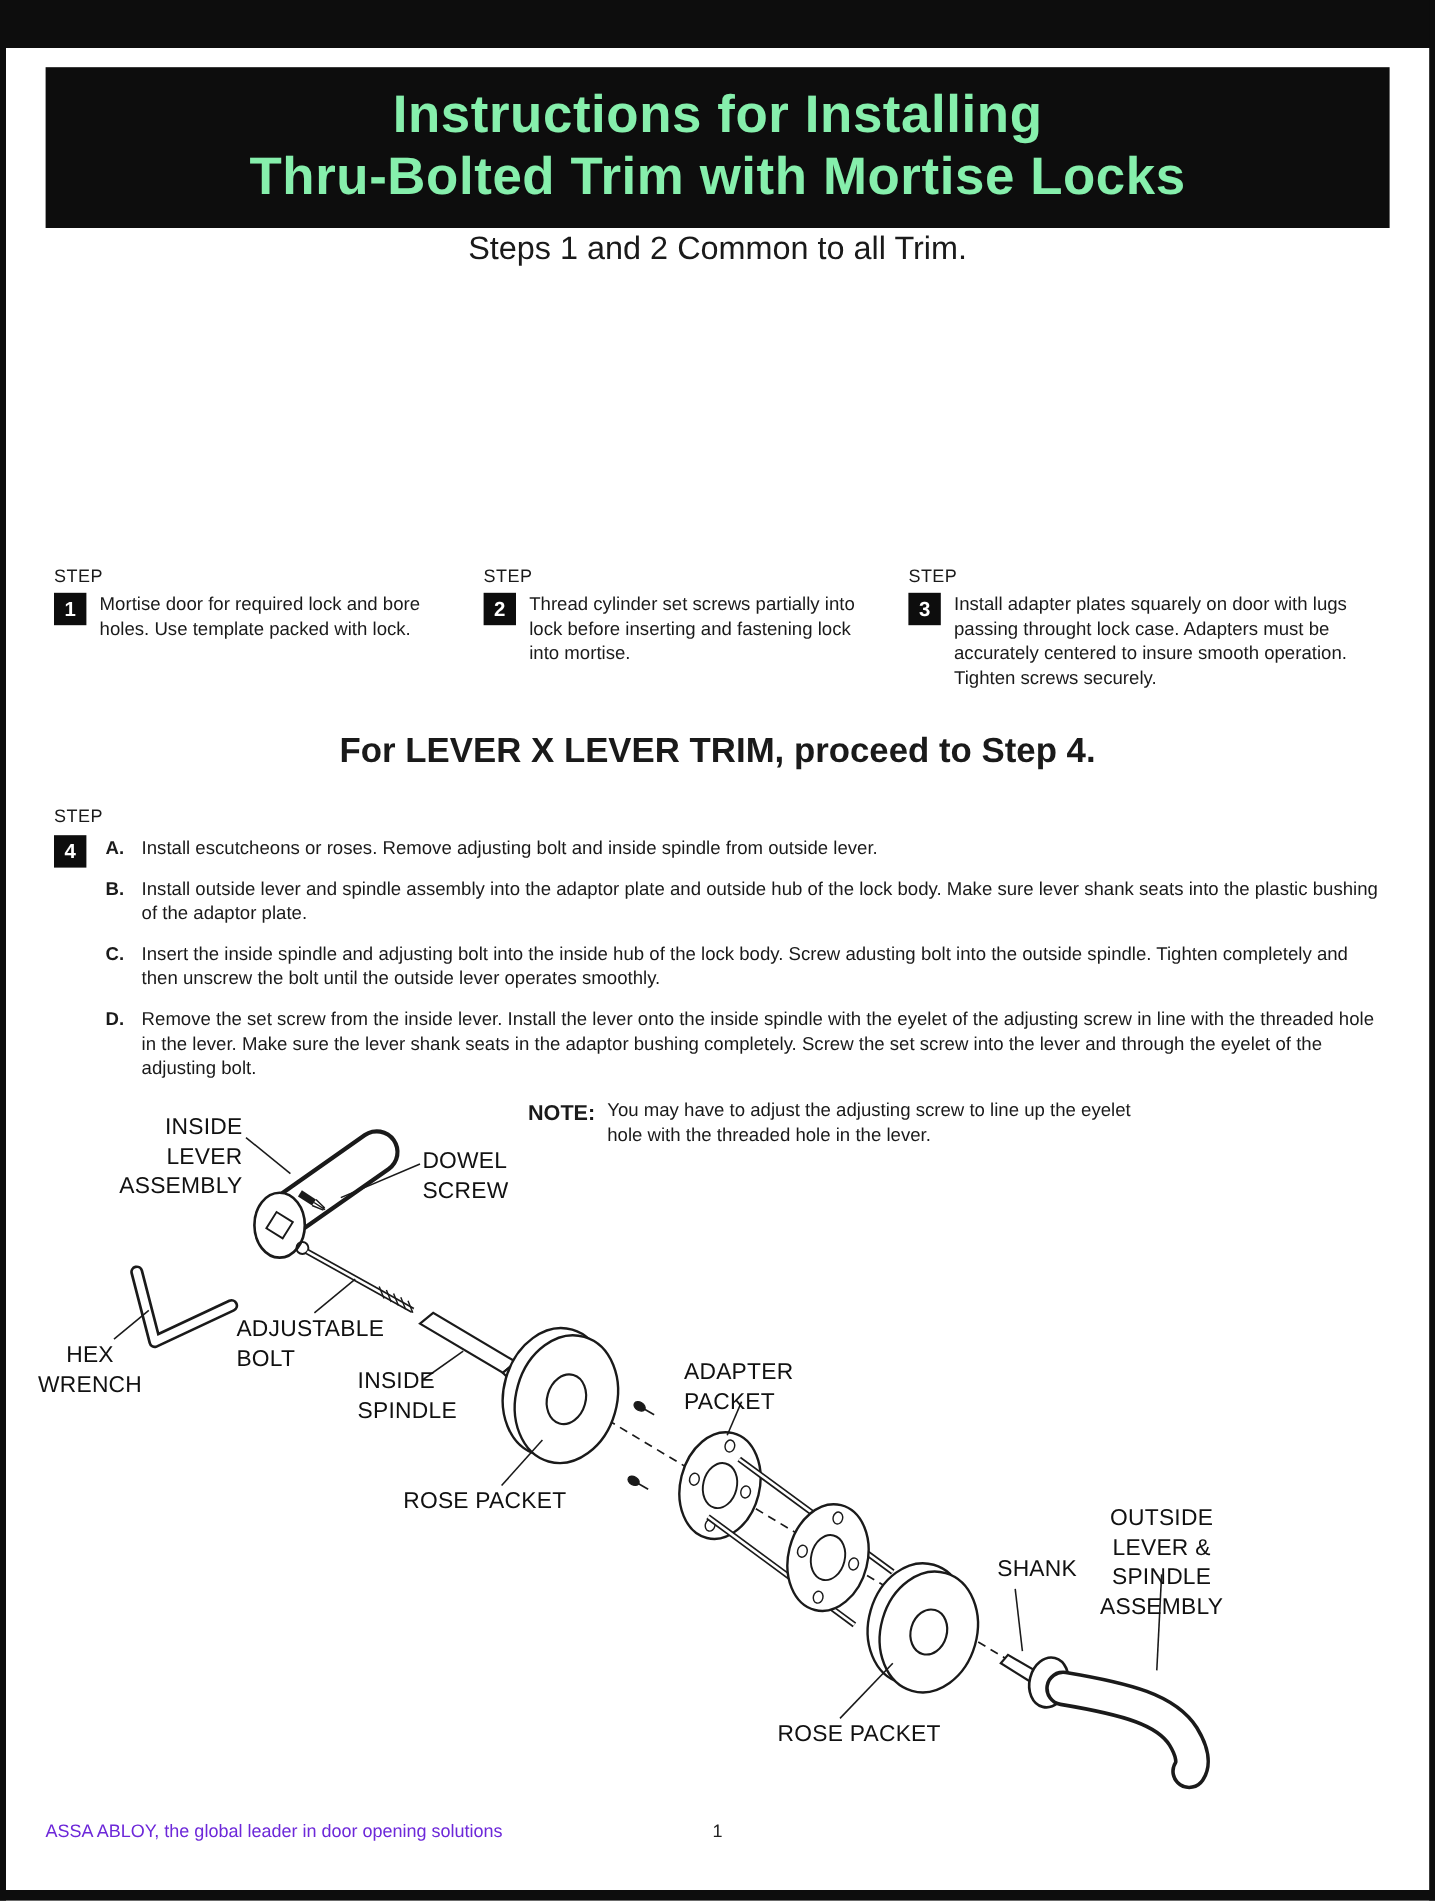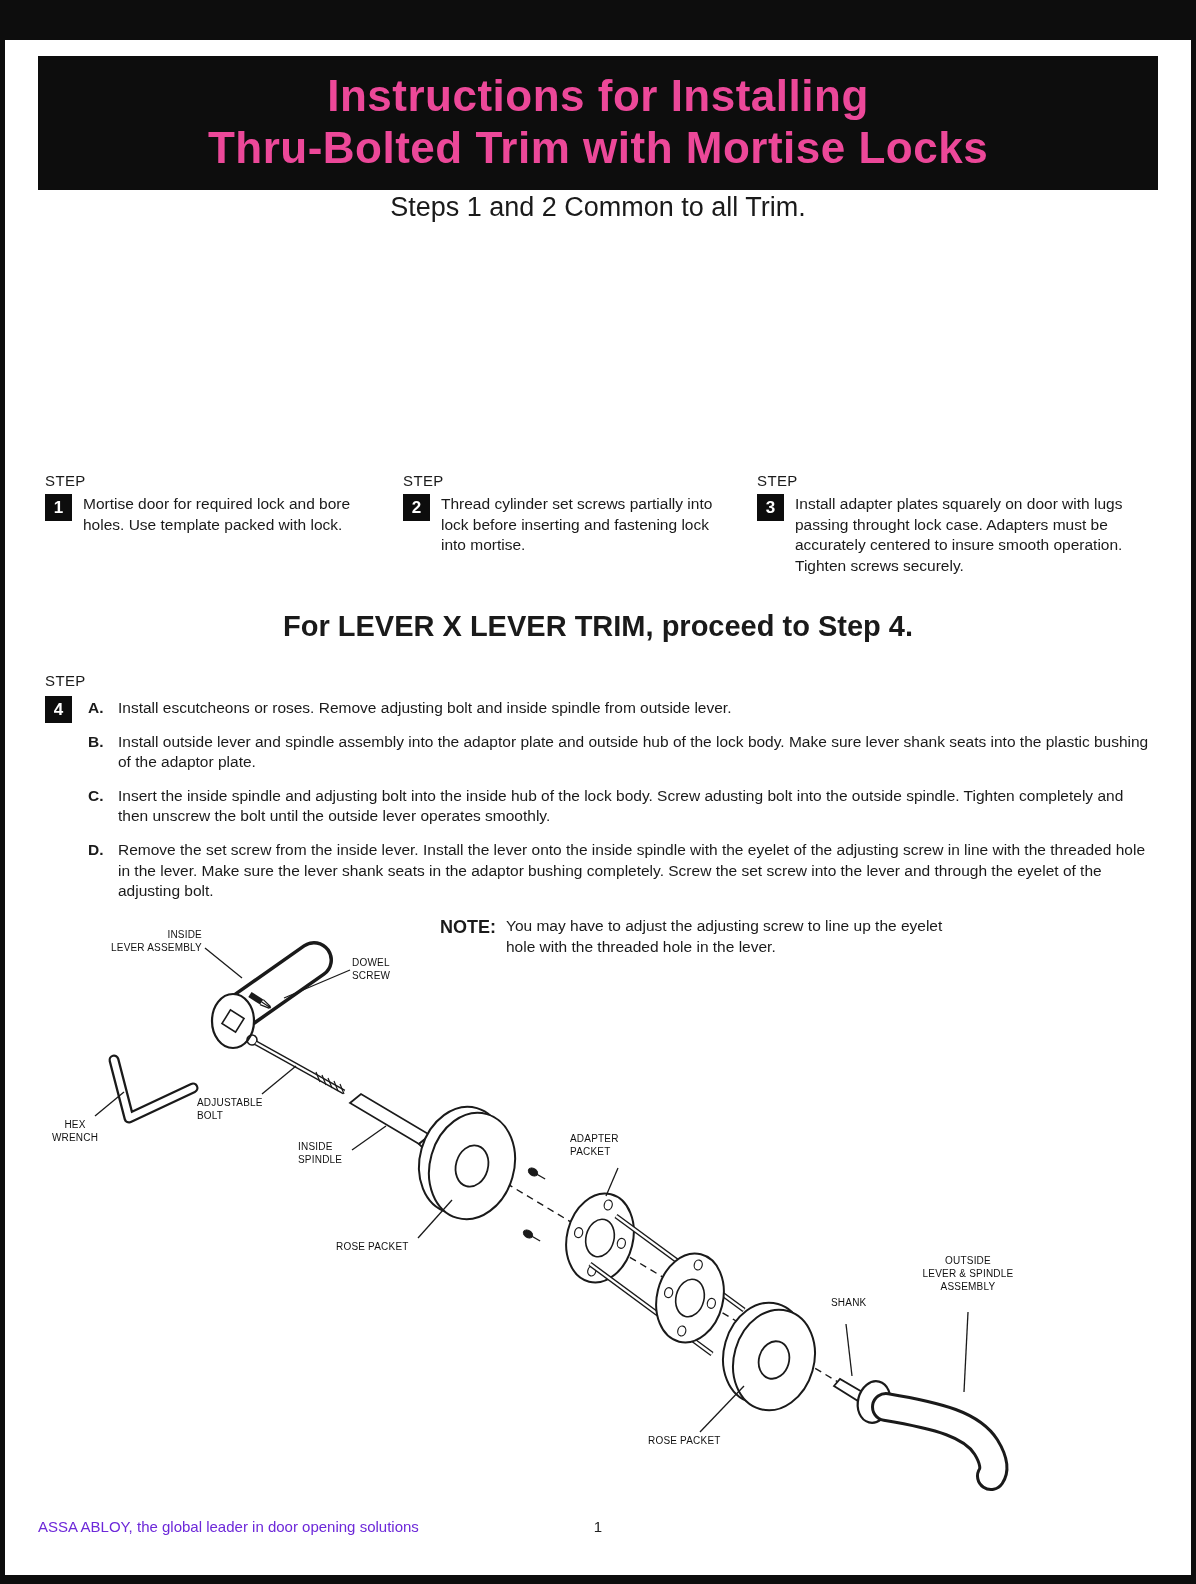--- a/index.html
+++ b/index.html
@@ -9,21 +9,21 @@
     font-family:"Liberation Sans", sans-serif; color:#1a1a1a; overflow:hidden;
   }
   .edge { position:absolute; background:#0d0d0d; }
   .edge-top    { left:0; top:0; width:100%; height:40px; }
   .edge-left   { left:0; top:0; width:5px; height:100%; }
   .edge-right  { right:0; top:0; width:5px; height:100%; }
   .edge-bottom { left:0; bottom:0; width:100%; height:9px; }
 
   .title-box {
     position:absolute; left:38px; top:56px; width:1120px; background:#0d0d0d;
-    color:#ec4899; text-align:center; padding:14px 0 16px;
+    color:#86efac; text-align:center; padding:14px 0 16px;
     font-weight:bold; font-size:44px; line-height:1.18; letter-spacing:.5px;
   }
   .subtitle {
     position:absolute; left:0; top:192px; width:100%; text-align:center;
     font-size:27px; font-weight:normal;
   }
 
   .step-label { font-size:15px; letter-spacing:.4px; margin-bottom:5px; }
   .step-num {
     width:27px; height:27px; background:#0d0d0d; color:#fff; font-weight:bold;
@@ -49,21 +49,21 @@
   .item-letter { font-weight:bold; width:30px; flex:0 0 30px; font-size:15.5px; line-height:1.33; }
   .item-text { font-size:15.5px; line-height:1.33; flex:1; }
 
   .note { position:absolute; left:440px; top:916px; width:640px; display:flex; }
   .note-label { font-weight:bold; font-size:18px; width:66px; flex:0 0 66px; line-height:1.33; }
   .note-text { font-size:15.5px; line-height:1.33; white-space:pre-line; }
 
   .diagram { position:absolute; left:0; top:920px; width:1196px; height:592px; }
   .diagram svg { position:absolute; left:0; top:0; }
   .dlabel {
-    position:absolute; font-size:10px; line-height:1.3; white-space:pre-line;
+    position:absolute; font-size:19px; line-height:1.3; white-space:pre-line;
     color:#111; letter-spacing:.2px;
   }
   .dl-inside-lever { left:76px;  top:8px;   width:126px; text-align:right; }
   .dl-dowel        { left:352px; top:36px; }
   .dl-adjustable   { left:197px; top:176px; }
   .dl-hex          { left:30px;  top:198px; width:90px; text-align:center; }
   .dl-spindle      { left:298px; top:220px; }
   .dl-rose1        { left:336px; top:320px; }
   .dl-adapter      { left:570px; top:212px; width:100px; text-align:left; }
   .dl-shank        { left:831px; top:376px; }

